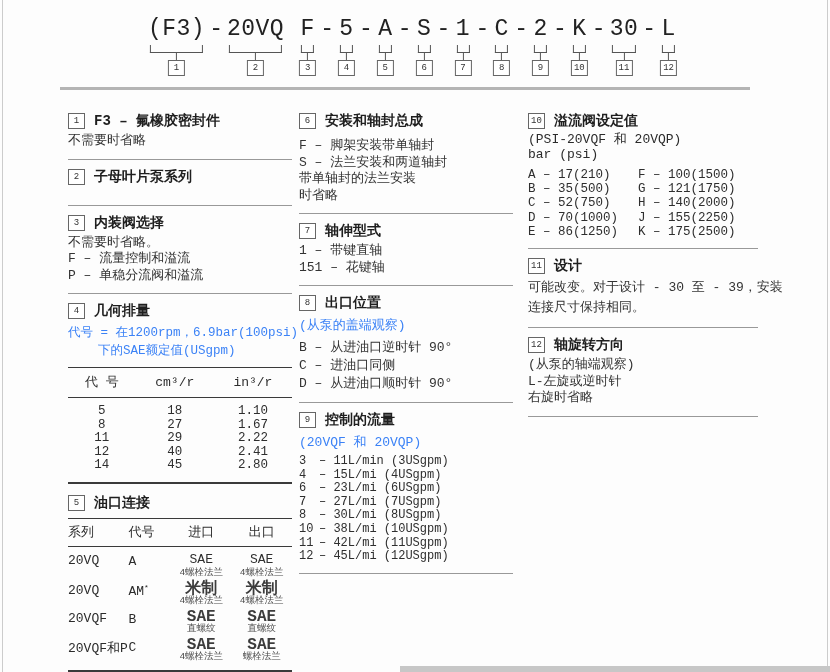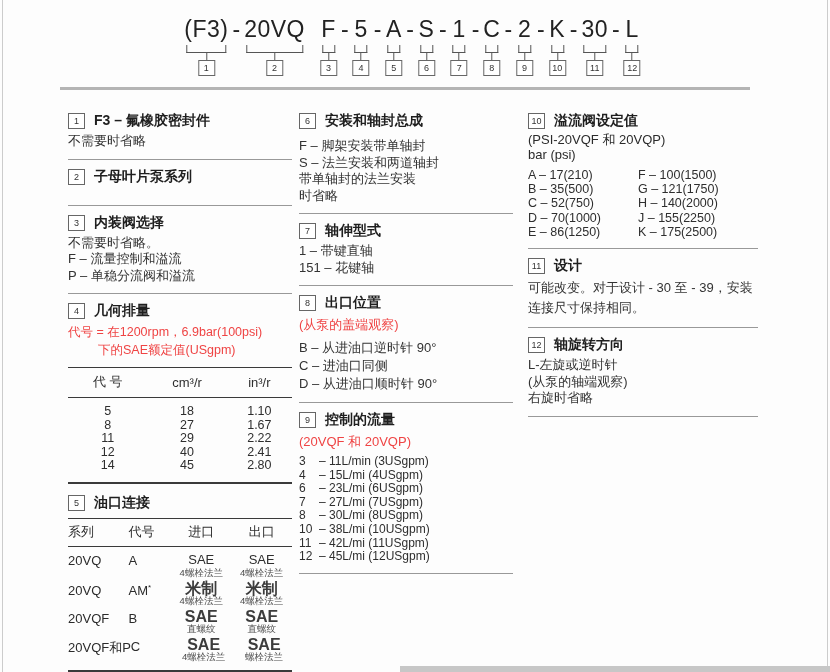--- a/index.html
+++ b/index.html
@@ -1,17 +1,17 @@
 <!DOCTYPE html>
 <html><head>
 <meta charset="utf-8">
 <style>
   html,body{margin:0;padding:0;background:#ffffff;}
   .page{position:relative;width:830px;height:672px;background:#fdfdfd;overflow:hidden;
-        font-family:Liberation Sans, sans-serif;color:#2b2b2b;}
+        font-family:Liberation Mono, monospace;color:#2b2b2b;}
   .edge{position:absolute;background:#cccccc;}
   .edge-l{left:2px;top:0;bottom:0;width:1px;}
   .edge-r{right:2px;top:0;bottom:0;width:1px;}
   .bottom-shadow{position:absolute;left:400px;right:0;bottom:0;height:6px;background:#c7c7c7;}
 
   
   .code-area{position:absolute;top:14px;left:50%;transform:translateX(-50%);margin-left:-8px;}
   .code-row{display:flex;align-items:flex-start;}
   .grp{display:flex;align-items:flex-start;}
   .sep{font-size:23px;line-height:30px;min-width:7px;text-align:center;margin:0 2px;color:#222;}
@@ -38,21 +38,21 @@
   .body{font-size:13px;line-height:16.5px;color:#333;margin-top:3px;}
   .bline{white-space:nowrap;}
   .hr{border:none;border-top:1px solid #999;margin:9px 0 8px;height:0;}
 
   
   .s1-body{margin-bottom:3px;}
   .s2-pad{height:8px;}
   .s6-body{margin-top:8px;}
   .s11-body{line-height:20px;}
 
-  .note{font-size:13px;color:#ef4444;margin-top:4px;}
+  .note{font-size:13px;color:#3b82f6;margin-top:4px;}
   .indent2{padding-left:30px;}
 
   
   .dtab{width:100%;border-collapse:collapse;margin-top:8px;font-size:12.5px;color:#2e2e2e;
         border-bottom:2px solid #3a3a3a;}
   .dtab thead th{font-weight:normal;text-align:center;padding:5px 0 6px;
         border-top:1.5px solid #3a3a3a;border-bottom:1.5px solid #3a3a3a;font-size:13px;}
   .dtab td{text-align:center;padding:0;line-height:13.6px;}
   .dtab tbody tr:first-child td{padding-top:7px;}
   .dtab tbody tr:last-child td{padding-bottom:9px;}
@@ -491,20 +491,20 @@
     </div>
     <hr class="hr">
 
     <div>
       <div class="sec-head">
         <span class="nb">12</span>
         <span class="sec-title">轴旋转方向</span>
       </div>
       <div class="body">
 
-      <div class="bline">L-左旋或逆时针</div>
-          <div class="bline">(从泵的轴端观察)</div>
+      <div class="bline">(从泵的轴端观察)</div>
+          <div class="bline">L-左旋或逆时针</div>
           <div class="bline">右旋时省略</div>
         </div>
     </div>
     <hr class="hr">
   </div>
 </div>
 
 </body></html>

